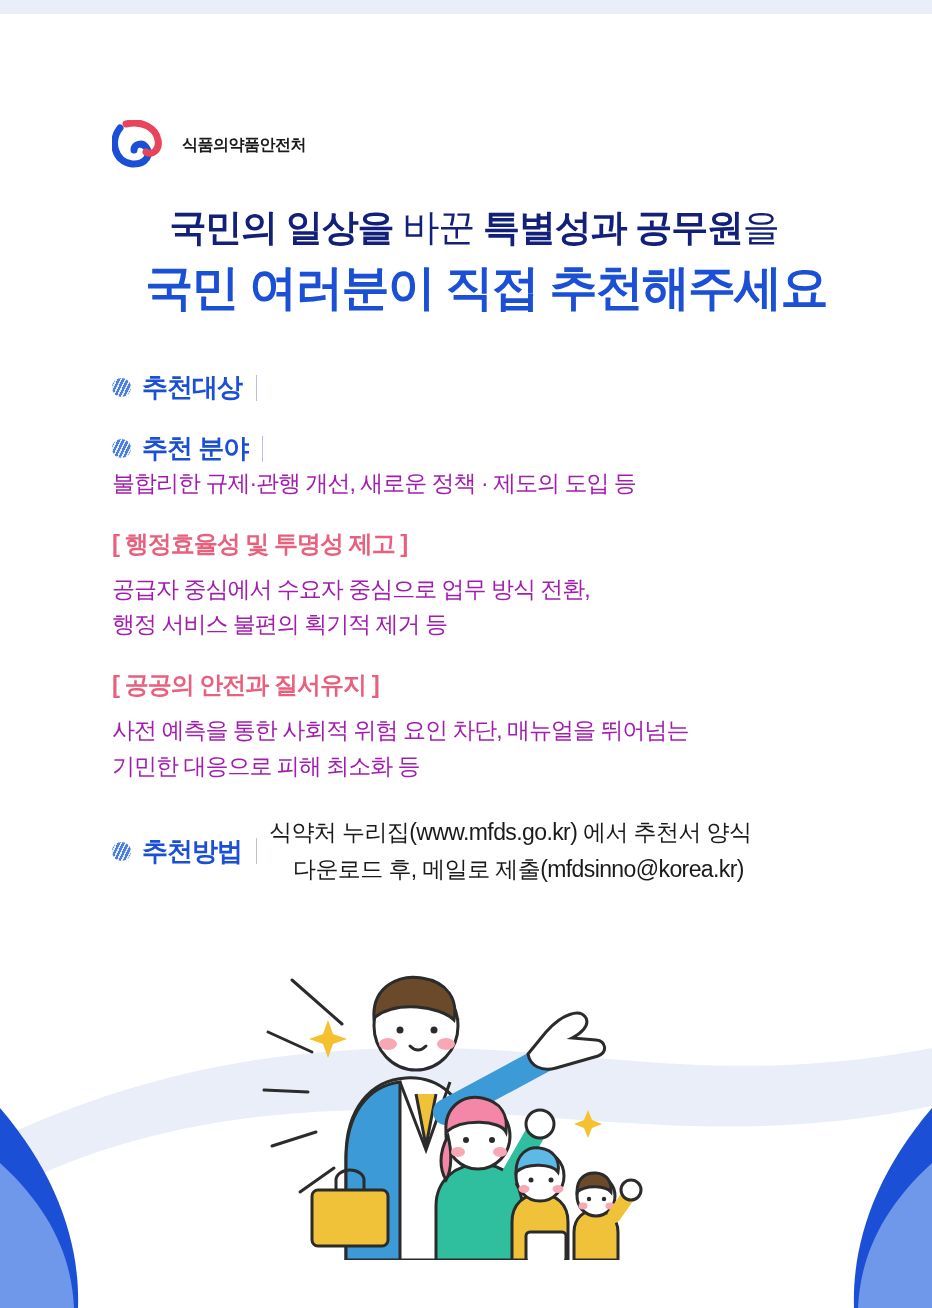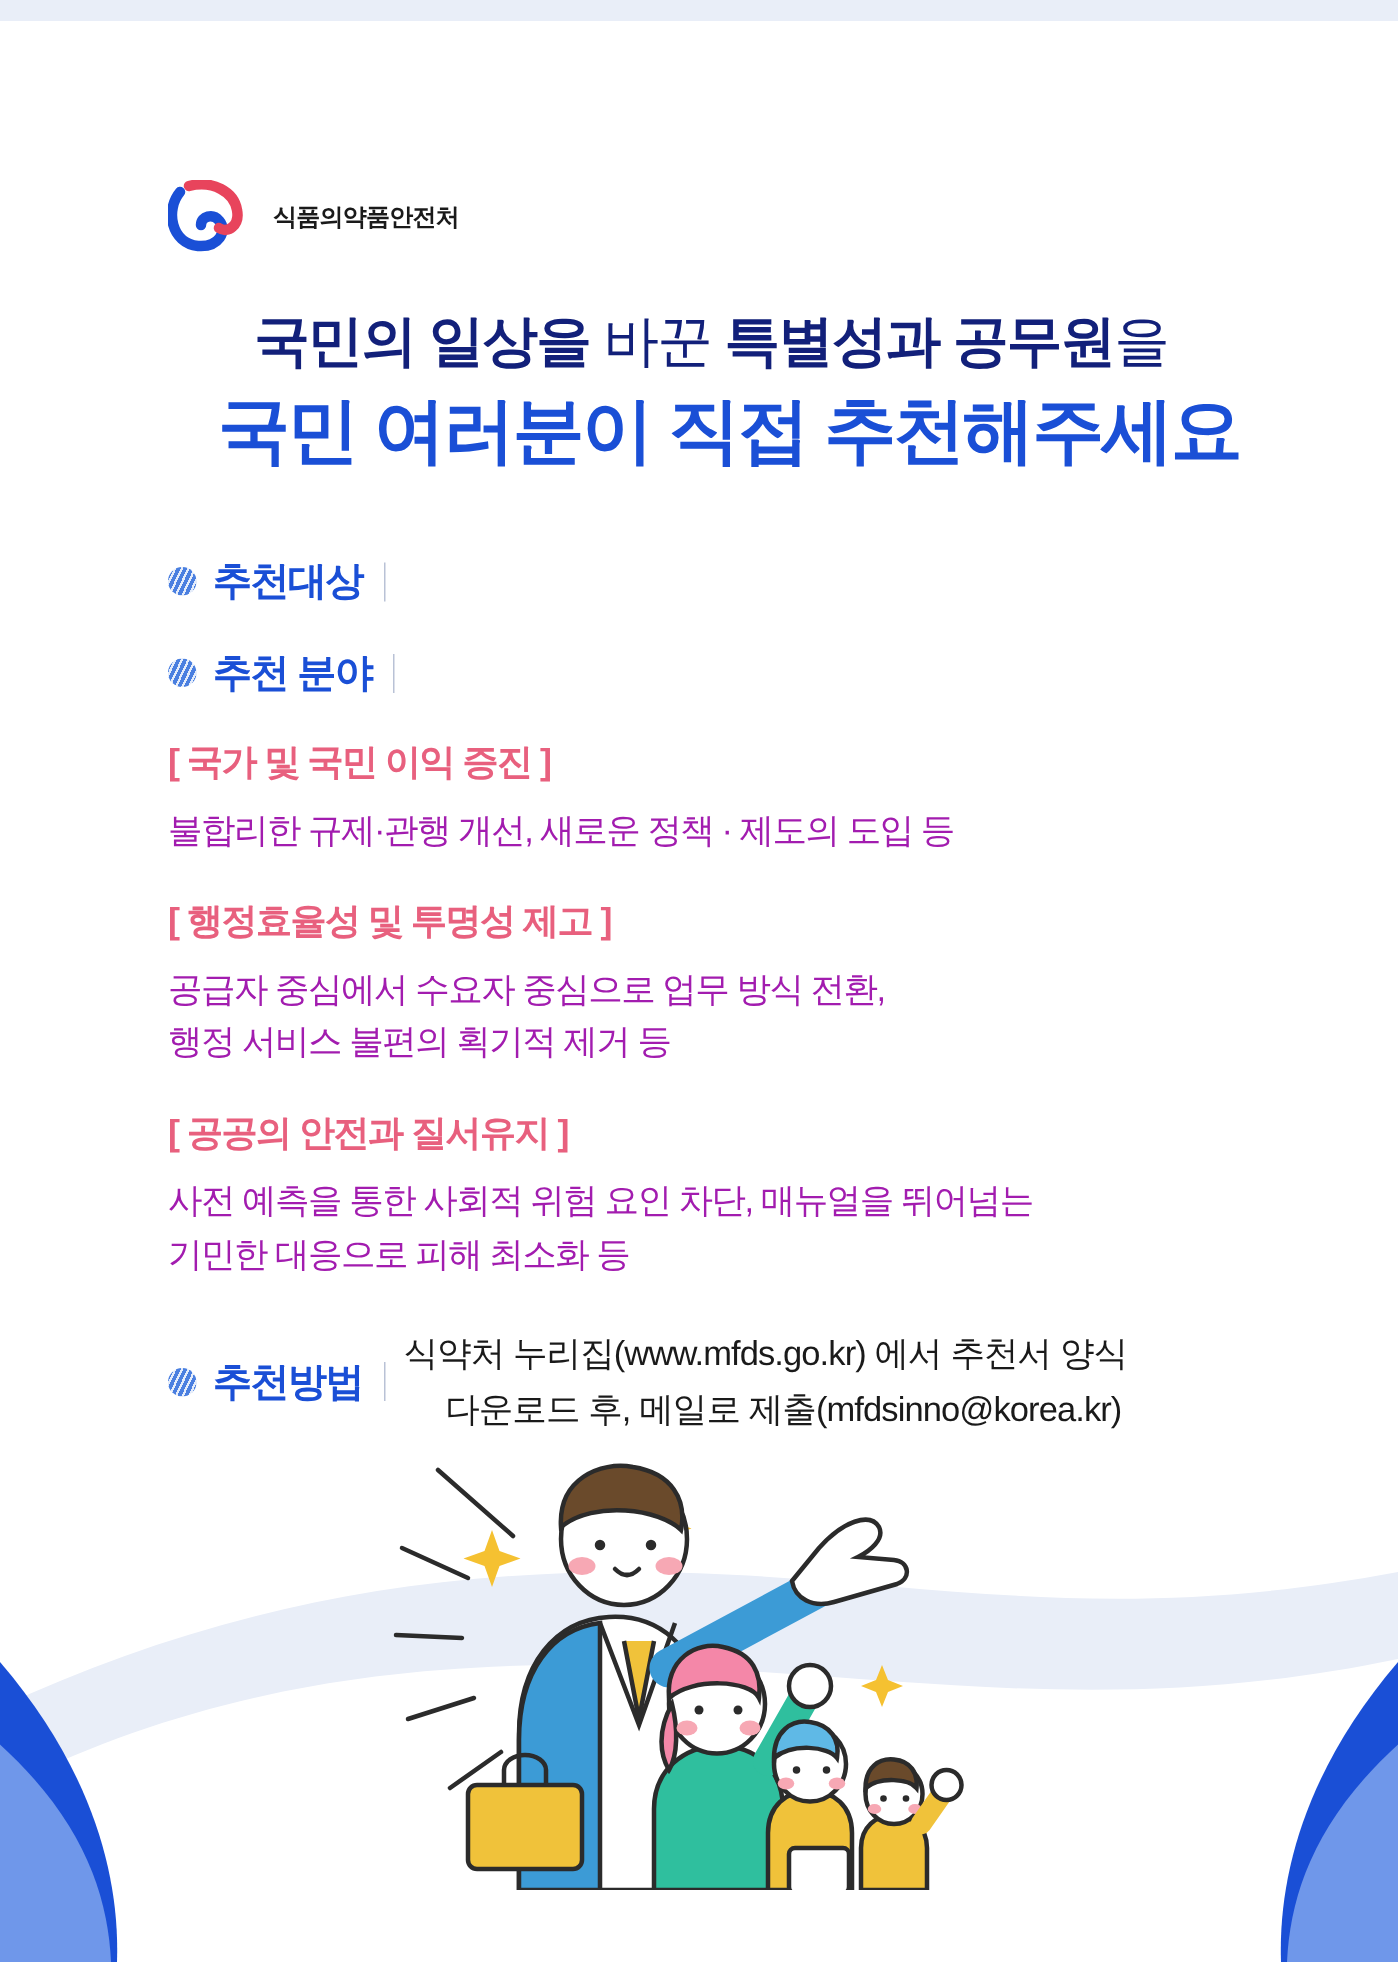--- a/index.html
+++ b/index.html
@@ -87,21 +87,20 @@
   .content {
     position: absolute;
     left: 112px;
     top: 370px;
     width: 740px;
   }
   .sect-head {
     display: flex;
     align-items: center;
     margin-top: 26px;
-    text-align: center;
   }
   .sect-head:first-child { margin-top: 0; }
   .bullet-icon {
     width: 19px;
     height: 19px;
     border-radius: 50%;
     background: #4a7fe0;
     margin-right: 11px;
     flex: none;
     background-image: repeating-linear-gradient(115deg, rgba(255,255,255,0.85) 0 1.5px, rgba(255,255,255,0) 1.5px 4px);
@@ -206,21 +205,20 @@
       <span class="divider"></span>
     </div>
 
     <div class="sect-head">
       <span class="bullet-icon"></span>
       <span class="sect-label">추천 분야</span>
       <span class="divider"></span>
     </div>
 
     <div>
-      <div class="field-title">[ 국가 및 국민 이익 증진 ]</div>
       <div class="field-body">불합리한 규제·관행 개선, 새로운 정책 · 제도의 도입 등</div>
     </div>
 
     <div>
       <div class="field-title">[ 행정효율성 및 투명성 제고 ]</div>
       <div class="field-body">공급자 중심에서 수요자 중심으로 업무 방식 전환,</div>
       <div class="field-body">행정 서비스 불편의 획기적 제거 등</div>
     </div>
 
     <div>

